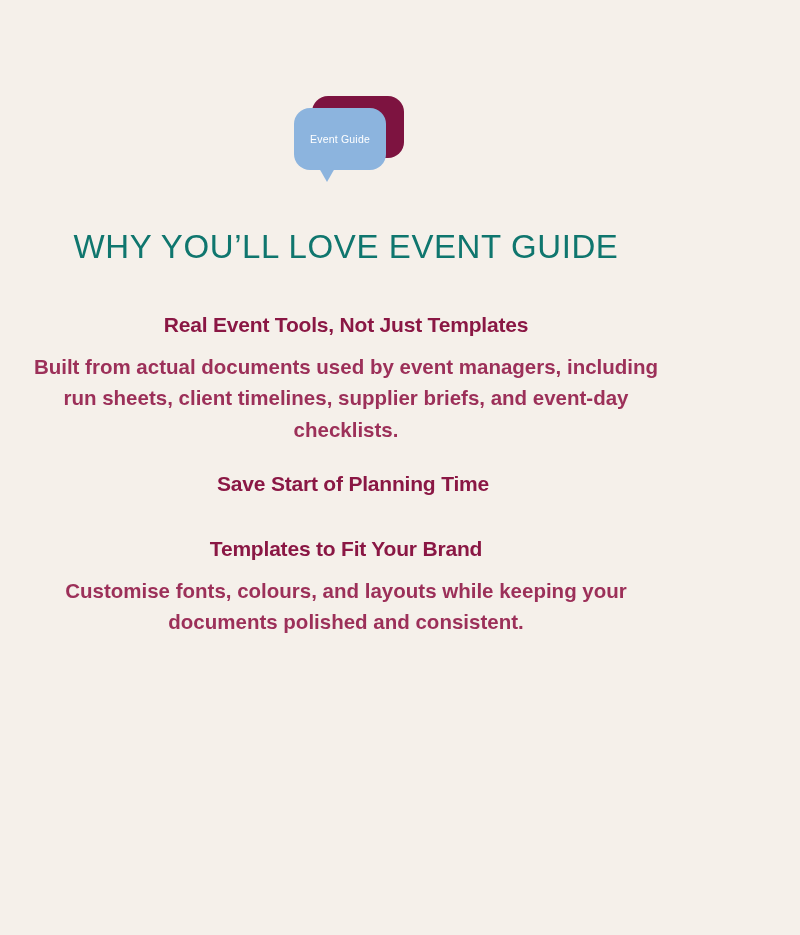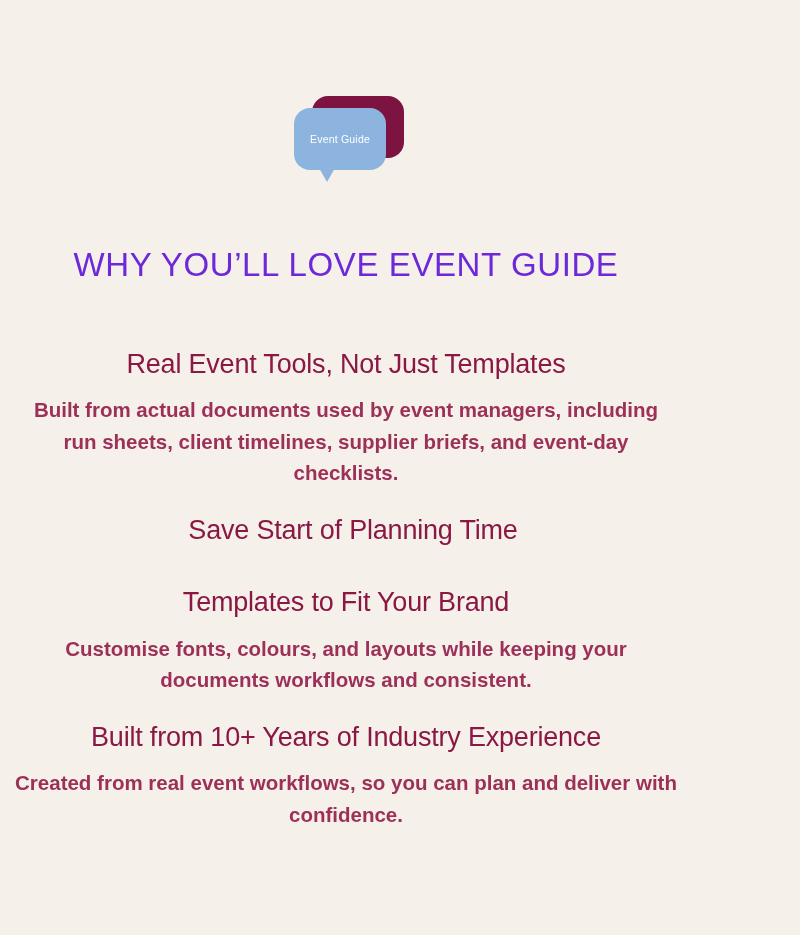--- a/index.html
+++ b/index.html
@@ -65,26 +65,26 @@
   .logo-text {
     color: #ffffff;
     font-size: 10.5px;
     letter-spacing: 0.2px;
     font-family: "Liberation Sans", sans-serif;
     white-space: nowrap;
   }
 
   
   .main-title {
-    margin: 18px;
+    margin: 0;
     padding-top: 44px;
     font-size: 33px;
     font-weight: 400;
     letter-spacing: 0.6px;
-    color: #6d28d9;
+    color: #0f766e;
     text-align: center;
     font-family: "Liberation Sans", sans-serif;
   }
 
   
   .features {
     width: 800px;
     padding-top: 46px;
     display: flex;
     flex-direction: column;
@@ -93,22 +93,22 @@
   .feature {
     width: 660px;
     text-align: center;
     margin-bottom: 26px;
   }
   .feature:last-child {
     margin-bottom: 0;
   }
   .feature-heading {
     margin: 0 0 14px 0;
-    font-size: 27px;
-    font-weight: normal;
+    font-size: 21px;
+    font-weight: bold;
     color: #8a1744;
     letter-spacing: -0.2px;
     line-height: 1.2;
     font-family: "Liberation Sans", sans-serif;
   }
   .feature-body {
     margin: 0;
     font-size: 20.5px;
     font-weight: 700;
     color: #9c3059;
@@ -140,22 +140,18 @@
       <h2 class="feature-heading">Real Event Tools, Not Just Templates</h2>
       <p class="feature-body">Built from actual documents used by event managers, including run sheets, client timelines, supplier briefs, and event-day checklists.</p>
     </div>
 
     <div class="feature feature-2">
       <h2 class="feature-heading">Save Start of Planning Time</h2>
     </div>
 
     <div class="feature feature-3">
       <h2 class="feature-heading">Templates to Fit Your Brand</h2>
-      <p class="feature-body">Customise fonts, colours, and layouts while keeping your documents workflows and consistent.</p>
+      <p class="feature-body">Customise fonts, colours, and layouts while keeping your documents polished and consistent.</p>
     </div>
 
-    <div class="feature feature-4">
-      <h2 class="feature-heading">Built from 10+ Years of Industry Experience</h2>
-      <p class="feature-body">Created from real event workflows, so you can plan and deliver with confidence.</p>
-    </div>
 
   </div>
 </div>
 
 </body></html>

